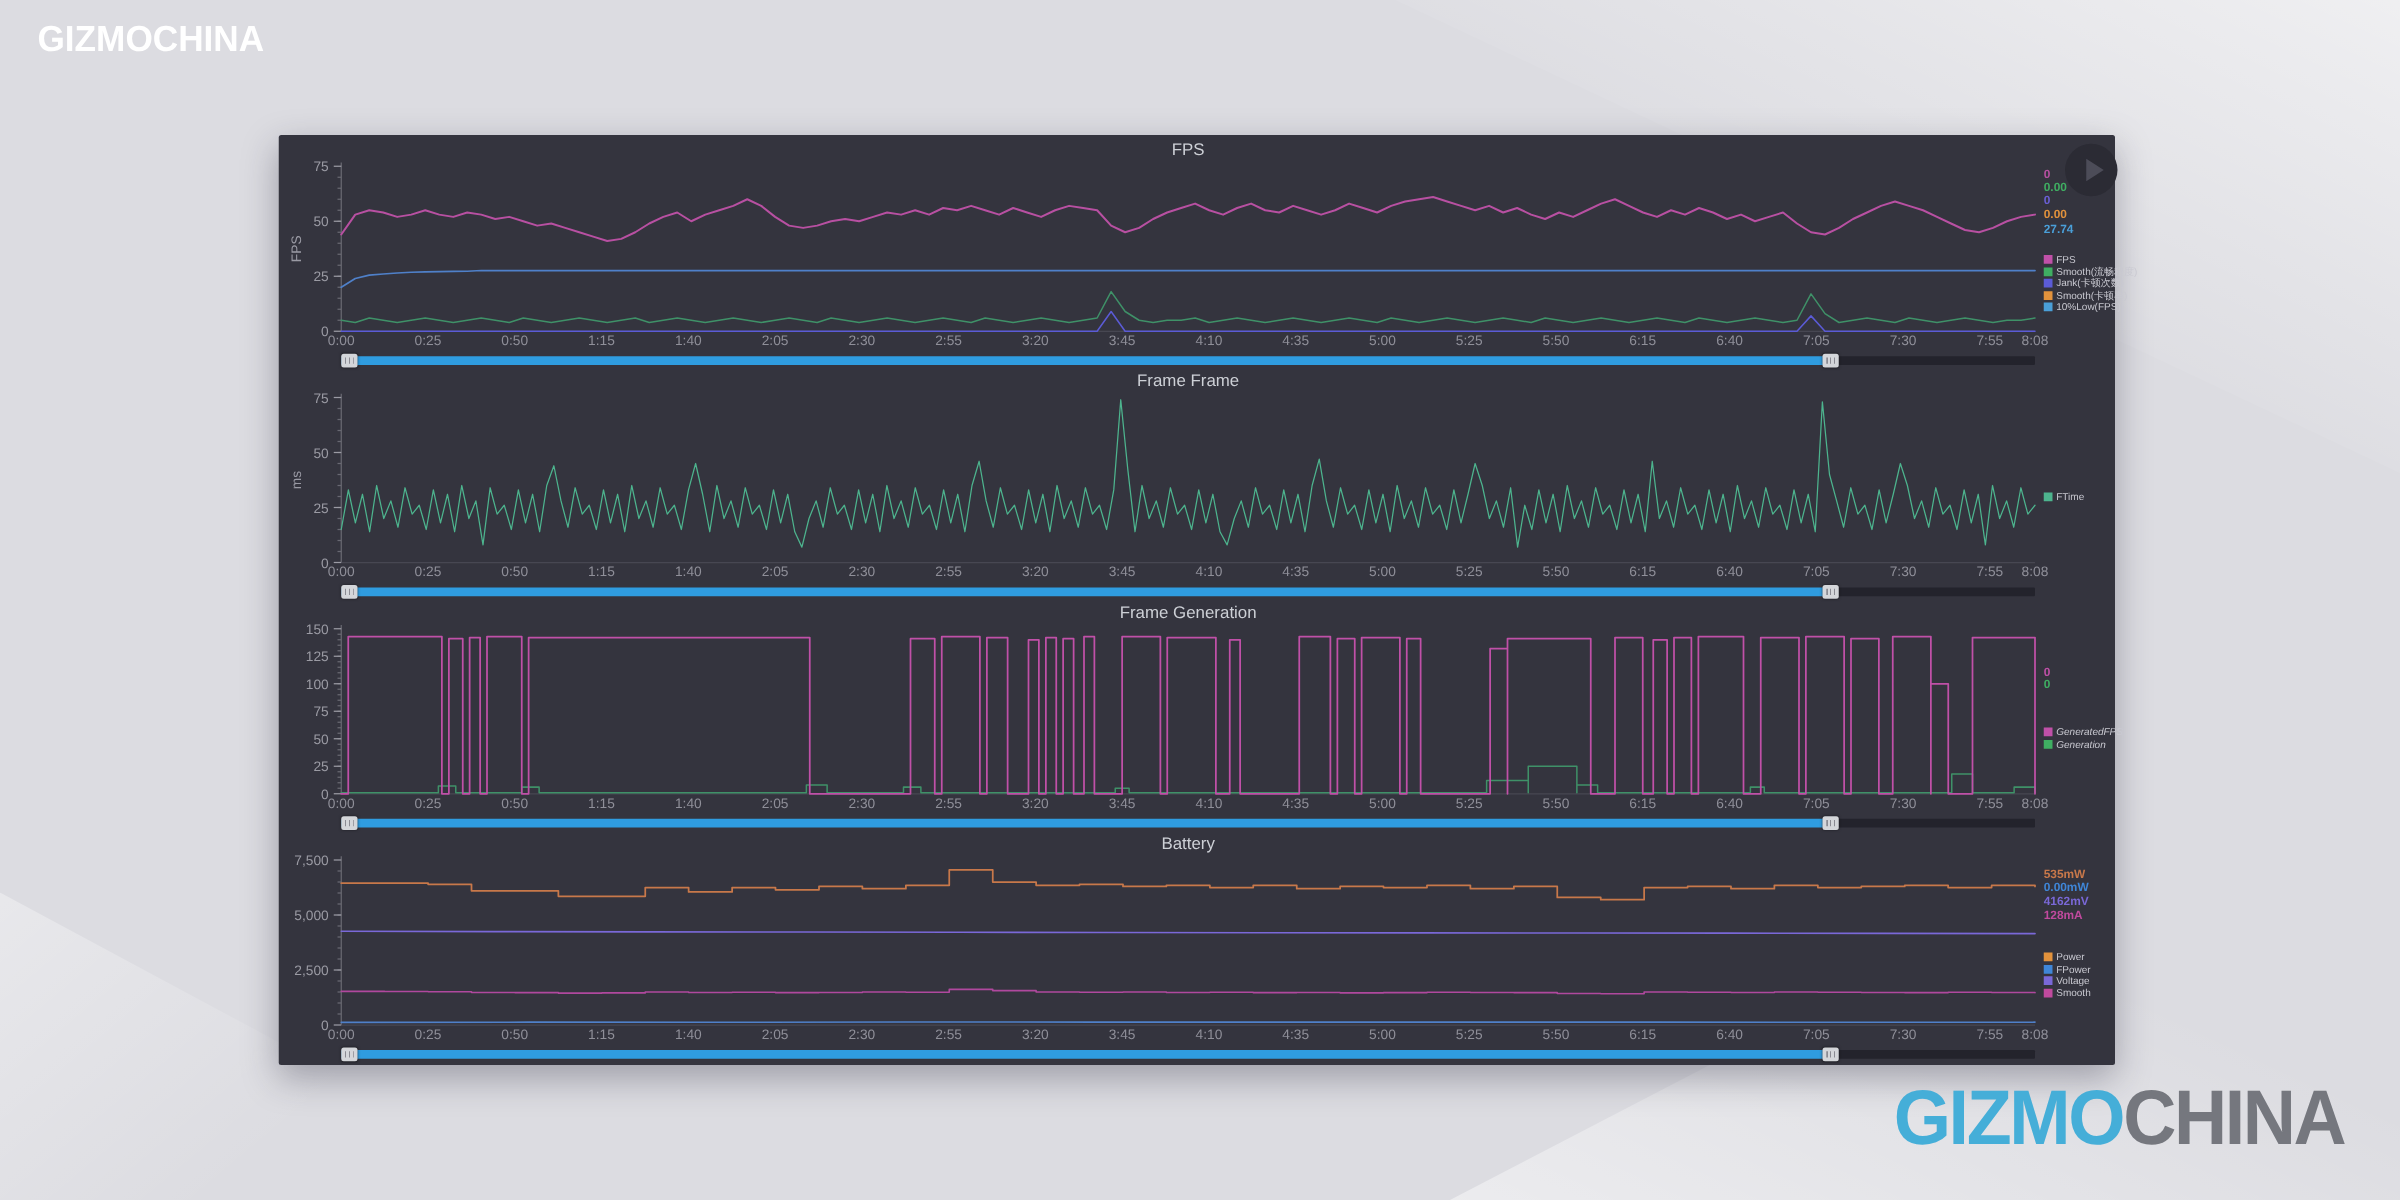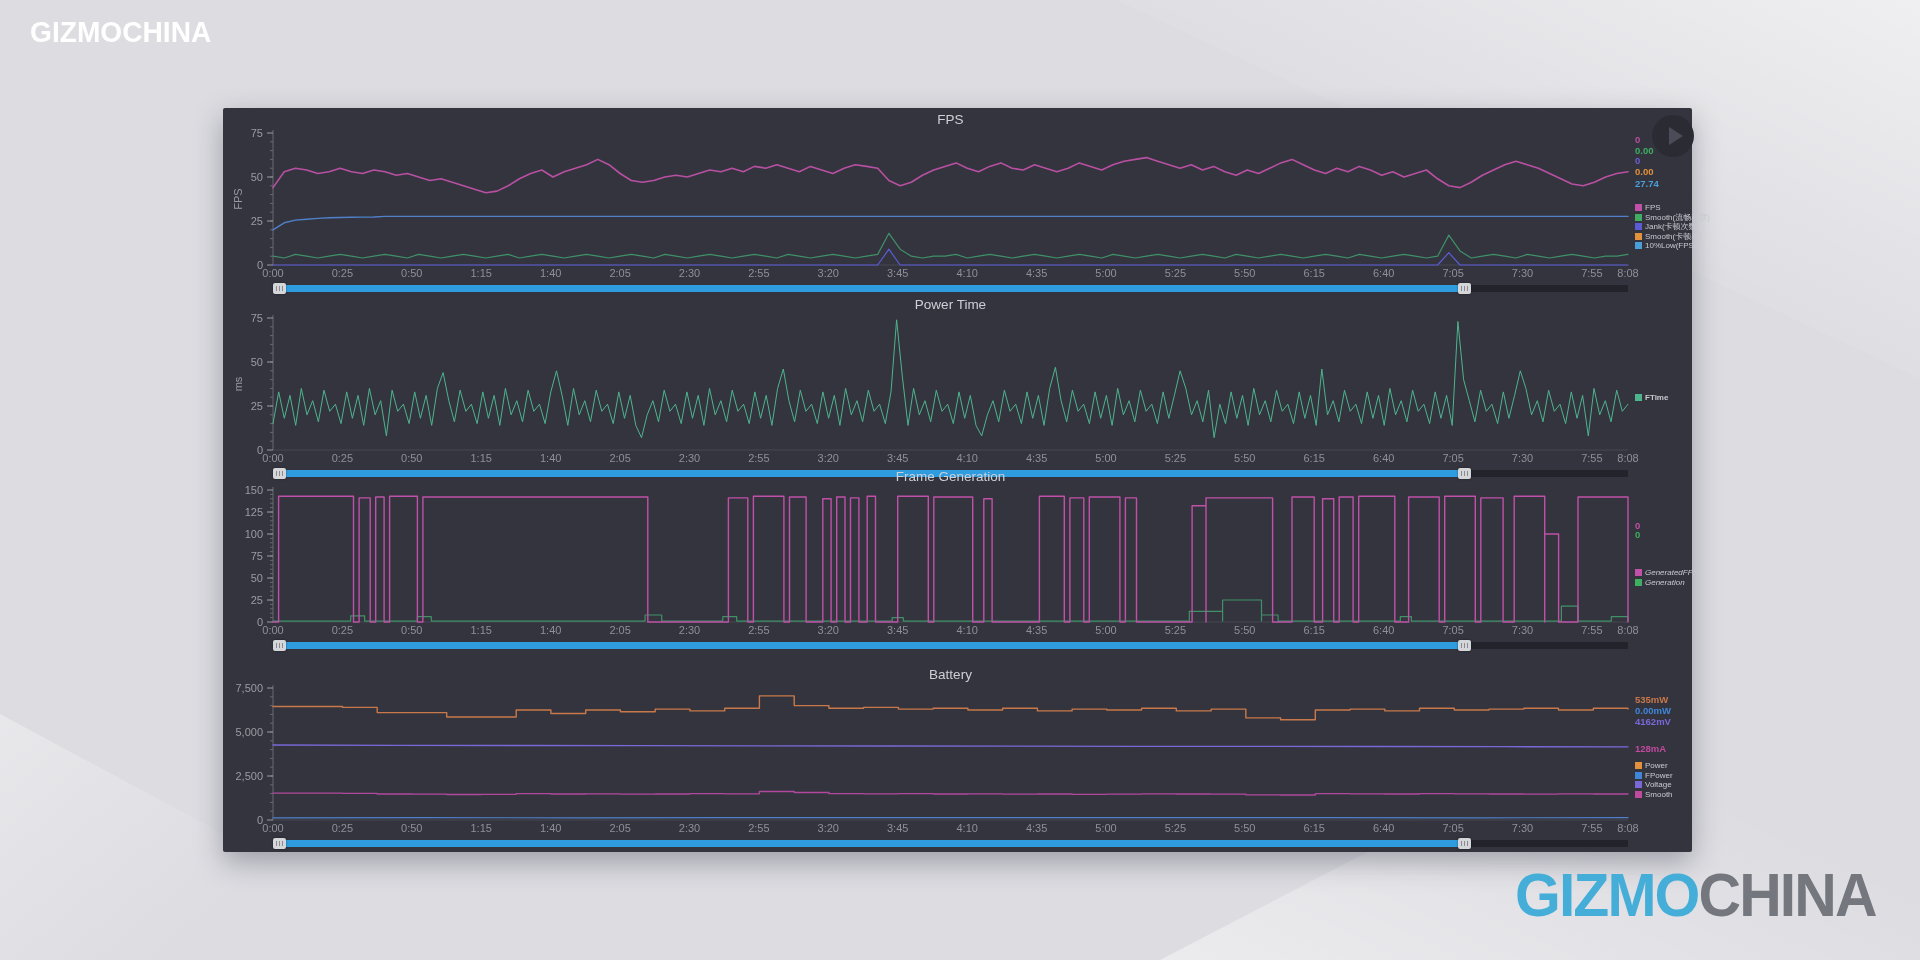--- a/index.html
+++ b/index.html
@@ -170,21 +170,21 @@
           <span class="sq" style="background:#4a9fd8"></span>
           <span>10%Low(FPS)</span>
         </div>
       </div>
     <div class="play-btn">
         <span class="tri"></span>
       </div>
   </div>
 
   <div class="chart-row" style="top:185px">
-    <div class="chart-title">Power Time</div>
+    <div class="chart-title">Frame Frame</div>
     <div class="y-axis-title">ms</div>
     <svg class="plot">
         <line x1="50" y1="2" x2="50" y2="137" stroke="#686872" stroke-width="1"></line>
         <line x1="50" y1="137" x2="1405" y2="137" stroke="#474752" stroke-width="1"></line>
         <line x1="47" y1="128.2" x2="50" y2="128.2" stroke="#686872" stroke-width="1"></line>
         <line x1="47" y1="119.4" x2="50" y2="119.4" stroke="#686872" stroke-width="1"></line>
         <line x1="47" y1="110.6" x2="50" y2="110.6" stroke="#686872" stroke-width="1"></line>
         <line x1="47" y1="101.8" x2="50" y2="101.8" stroke="#686872" stroke-width="1"></line>
         <line x1="47" y1="93.0" x2="50" y2="93.0" stroke="#686872" stroke-width="1"></line>
         <line x1="47" y1="84.2" x2="50" y2="84.2" stroke="#686872" stroke-width="1"></line>
@@ -233,29 +233,29 @@
       <div class="sb-fill"></div>
       <div class="sb-rest"></div>
       <div class="sb-handle left">
           <i></i>
         </div>
       <div class="sb-handle right">
           <i></i>
         </div>
     </div>
     <div class="values"></div>
-    <div class="legend" style="top: 100px; font-weight: bold;">
+    <div class="legend" style="top: 100px;">
         <div class="lg-row">
           <span class="sq" style="background:#4db48e"></span>
           <span>FTime</span>
         </div>
       </div>
   </div>
 
-  <div class="chart-row" style="top:357px">
+  <div class="chart-row" style="top:370px">
     <div class="chart-title">Frame Generation</div>
     <div class="y-axis-title"></div>
     <svg class="plot">
         <line x1="50" y1="2" x2="50" y2="137" stroke="#686872" stroke-width="1"></line>
         <line x1="50" y1="137" x2="1405" y2="137" stroke="#474752" stroke-width="1"></line>
         <line x1="47" y1="132.6" x2="50" y2="132.6" stroke="#686872" stroke-width="1"></line>
         <line x1="47" y1="128.2" x2="50" y2="128.2" stroke="#686872" stroke-width="1"></line>
         <line x1="47" y1="123.8" x2="50" y2="123.8" stroke="#686872" stroke-width="1"></line>
         <line x1="47" y1="119.4" x2="50" y2="119.4" stroke="#686872" stroke-width="1"></line>
         <line x1="47" y1="115.0" x2="50" y2="115.0" stroke="#686872" stroke-width="1"></line>
@@ -412,21 +412,21 @@
           <i></i>
         </div>
       <div class="sb-handle right">
           <i></i>
         </div>
     </div>
     <div class="values">
         <div style="top:31px;color:#c8784a">535mW</div>
         <div style="top:42px;color:#3f86d8">0.00mW</div>
         <div style="top:53px;color:#7a68d8">4162mV</div>
-        <div style="top:80px;color:#c04a9e">128mA</div>
+        <div style="top:64px;color:#c04a9e">128mA</div>
       </div>
     <div class="legend" style="top: 98px;">
         <div class="lg-row">
           <span class="sq" style="background:#e2923c"></span>
           <span>Power</span>
         </div>
         <div class="lg-row">
           <span class="sq" style="background:#3f86d8"></span>
           <span>FPower</span>
         </div>

